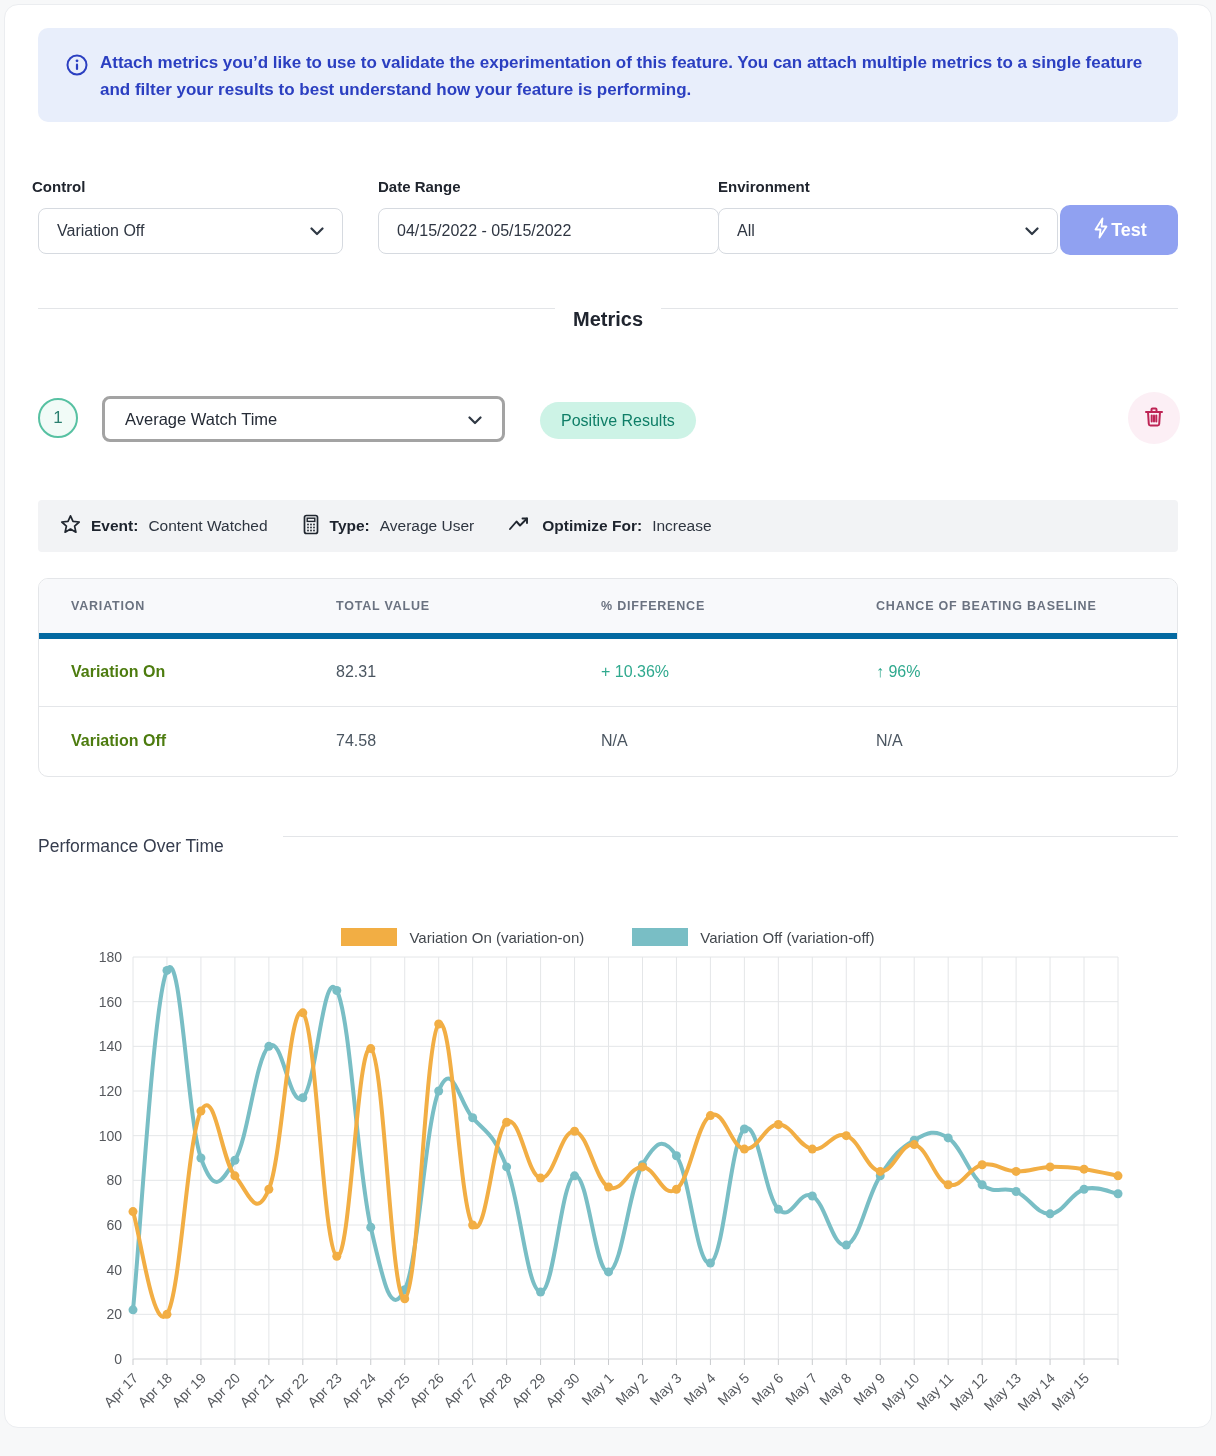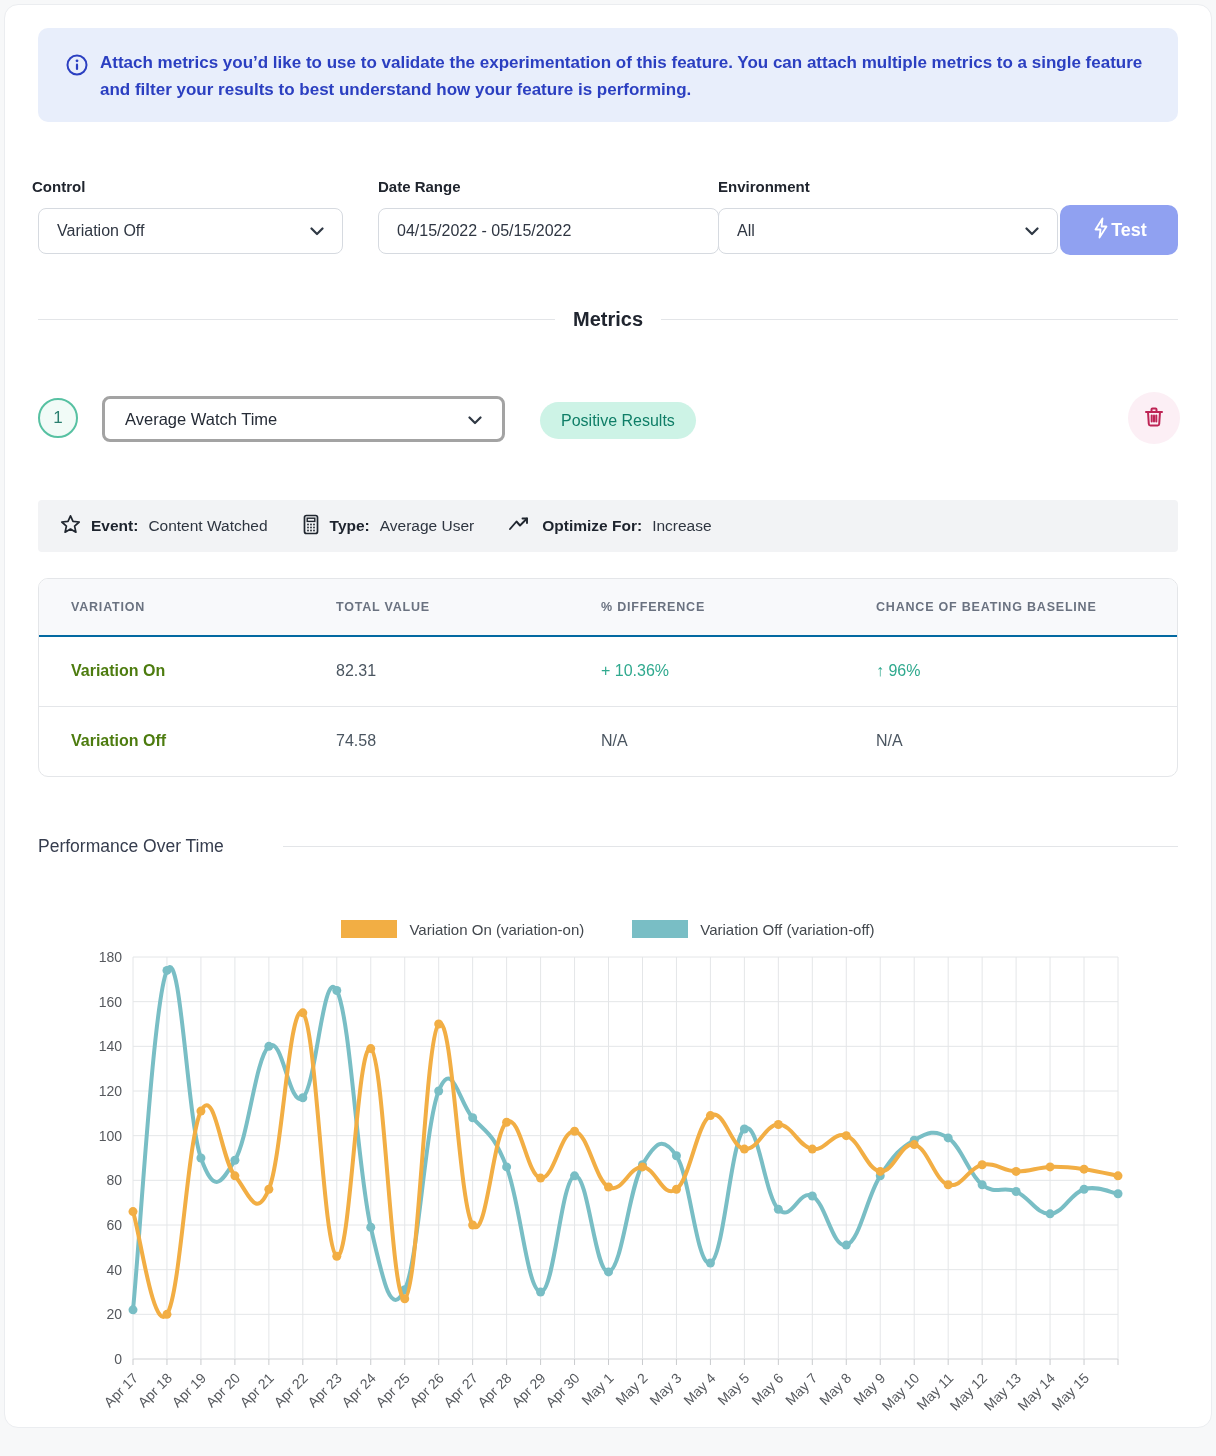--- a/index.html
+++ b/index.html
@@ -12,53 +12,53 @@
   .banner-icon { position:absolute; left:28px; top:26px; width:22px; height:22px; }
   .banner-text { position:absolute; left:62px; top:21px; width:1055px; font-size:17px; font-weight:bold; line-height:27px; color:#2b3fc1; }
 
   
   .field-label { position:absolute; top:178px; font-size:15px; font-weight:bold; color:#20252e; }
   .field { position:absolute; top:208px; height:46px; background:#fff; border:1px solid #d6dae0; border-radius:8px; display:flex; align-items:center; padding:0 18px; font-size:16px; color:#2f3642; }
   .field .grow { flex:1; }
   .btn-test { position:absolute; left:1060px; top:205px; width:118px; height:50px; background:#90a1f1; border:none; border-radius:10px; color:#fff; font-size:18px; font-weight:bold; display:flex; align-items:center; justify-content:center; cursor:pointer; font-family:inherit; }
 
   
-  .metrics-divider { position:absolute; left:38px; top:308px; width:1140px; display:flex; align-items:center; }
+  .metrics-divider { position:absolute; left:38px; top:308px; width:1140px; display:flex; align-items:flex-start; }
   .metrics-divider .line { flex:1; height:1px; background:#e3e5e8; }
   .metrics-divider .title { padding:0 18px; font-size:20px; font-weight:bold; color:#20252f; }
 
   
   .metric-index { position:absolute; left:38px; top:398px; width:40px; height:40px; border:2px solid #57c1a2; background:#f1fbf7; border-radius:50%; display:flex; align-items:center; justify-content:center; font-size:17px; color:#2a7f6f; }
   .metric-select { position:absolute; left:102px; top:396px; width:403px; height:46px; background:#fff; border:3px solid #a3a3a3; border-radius:8px; display:flex; align-items:center; padding:0 20px; font-size:16.5px; color:#252b36; }
   .metric-select .grow { flex:1; }
   .badge { position:absolute; left:540px; top:402px; height:37px; padding:0 21px; background:#cdf3e6; border-radius:19px; display:flex; align-items:center; font-size:16px; color:#0f7e67; }
   .trash-btn { position:absolute; left:1128px; top:392px; width:52px; height:52px; border-radius:50%; background:#fceff5; border:none; display:flex; align-items:center; justify-content:center; cursor:pointer; }
 
   
   .event-bar { position:absolute; left:38px; top:500px; width:1140px; height:52px; background:#f2f3f5; border-radius:4px; display:flex; align-items:center; padding:0 22px; gap:10px; font-size:15.5px; color:#2e3540; }
   .event-bar .lbl { font-weight:bold; color:#1d232d; }
   .event-bar .sp { width:14px; }
 
   
   .results-table { position:absolute; left:38px; top:578px; width:1140px; border:1px solid #e4e6e9; border-radius:10px; overflow:hidden; background:#fff; }
   table { width:100%; border-collapse:collapse; }
-  thead th { height:57px; background:#f8f9fb; text-align:left; font-size:12.5px; font-weight:bold; letter-spacing:0.8px; color:#6a7280; padding-left:32px; border-bottom:2px solid #0369a1; }
+  thead th { height:57px; background:#f8f9fb; text-align:left; font-size:12.5px; font-weight:bold; letter-spacing:0.8px; color:#6a7280; padding-left:32px; border-bottom:6px solid #0369a1; }
   tbody td { height:70px; font-size:16px; color:#4a5560; padding-left:32px; }
   tbody tr + tr td { border-top:1px solid #e4e6e9; }
   td.name { font-weight:bold; color:#4d7c0f; }
   td.pos { color:#2fa98e; }
   th.c1 { width:265px; } th.c2 { width:265px; } th.c3 { width:275px; }
 
   
-  .perf-head { position:absolute; left:38px; top:836px; width:1140px; display:flex; align-items:center;gap:43px; }
+  .perf-head { position:absolute; left:38px; top:836px; width:1140px; display:flex; align-items:flex-start;gap:43px; }
   .perf-head .title { font-size:17.5px; color:#363d4e; white-space:nowrap; }
   .perf-head .line { flex:1; height:1px; background:#e3e5e8; margin-left:16px; }
 
   .legend { position:absolute; left:0; top:920px; width:1216px; display:flex; justify-content:center; gap:48px; }
-  .legend-item { display:flex; align-items:center; gap:12px; font-size:15px; color:#43484e; }
+  .legend-item { display:flex; align-items:center; gap:12px; font-size:15px; color:#43484e;margin-top:8px; }
   .legend-swatch { width:56px; height:18px; display:inline-block; }
 
   .chart-wrap { position:absolute; left:0; top:900px; width:1216px; height:556px; }
   svg text { font-family:"Liberation Sans", sans-serif; }
 </style>
 </head>
 <body>
 
 <div class="page">
   <div class="card"></div>

